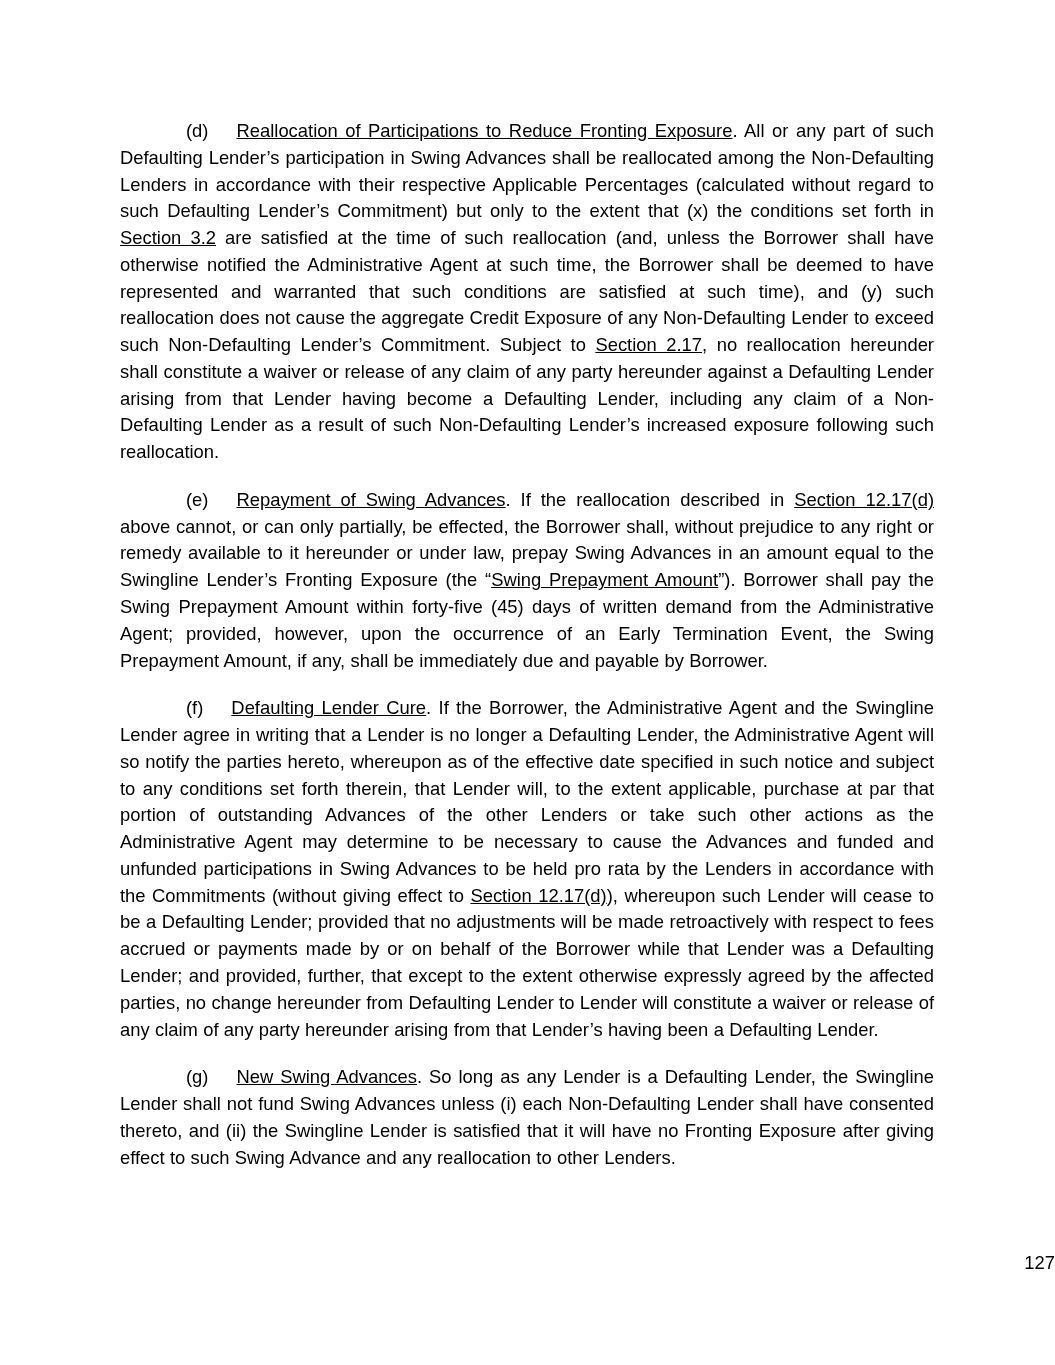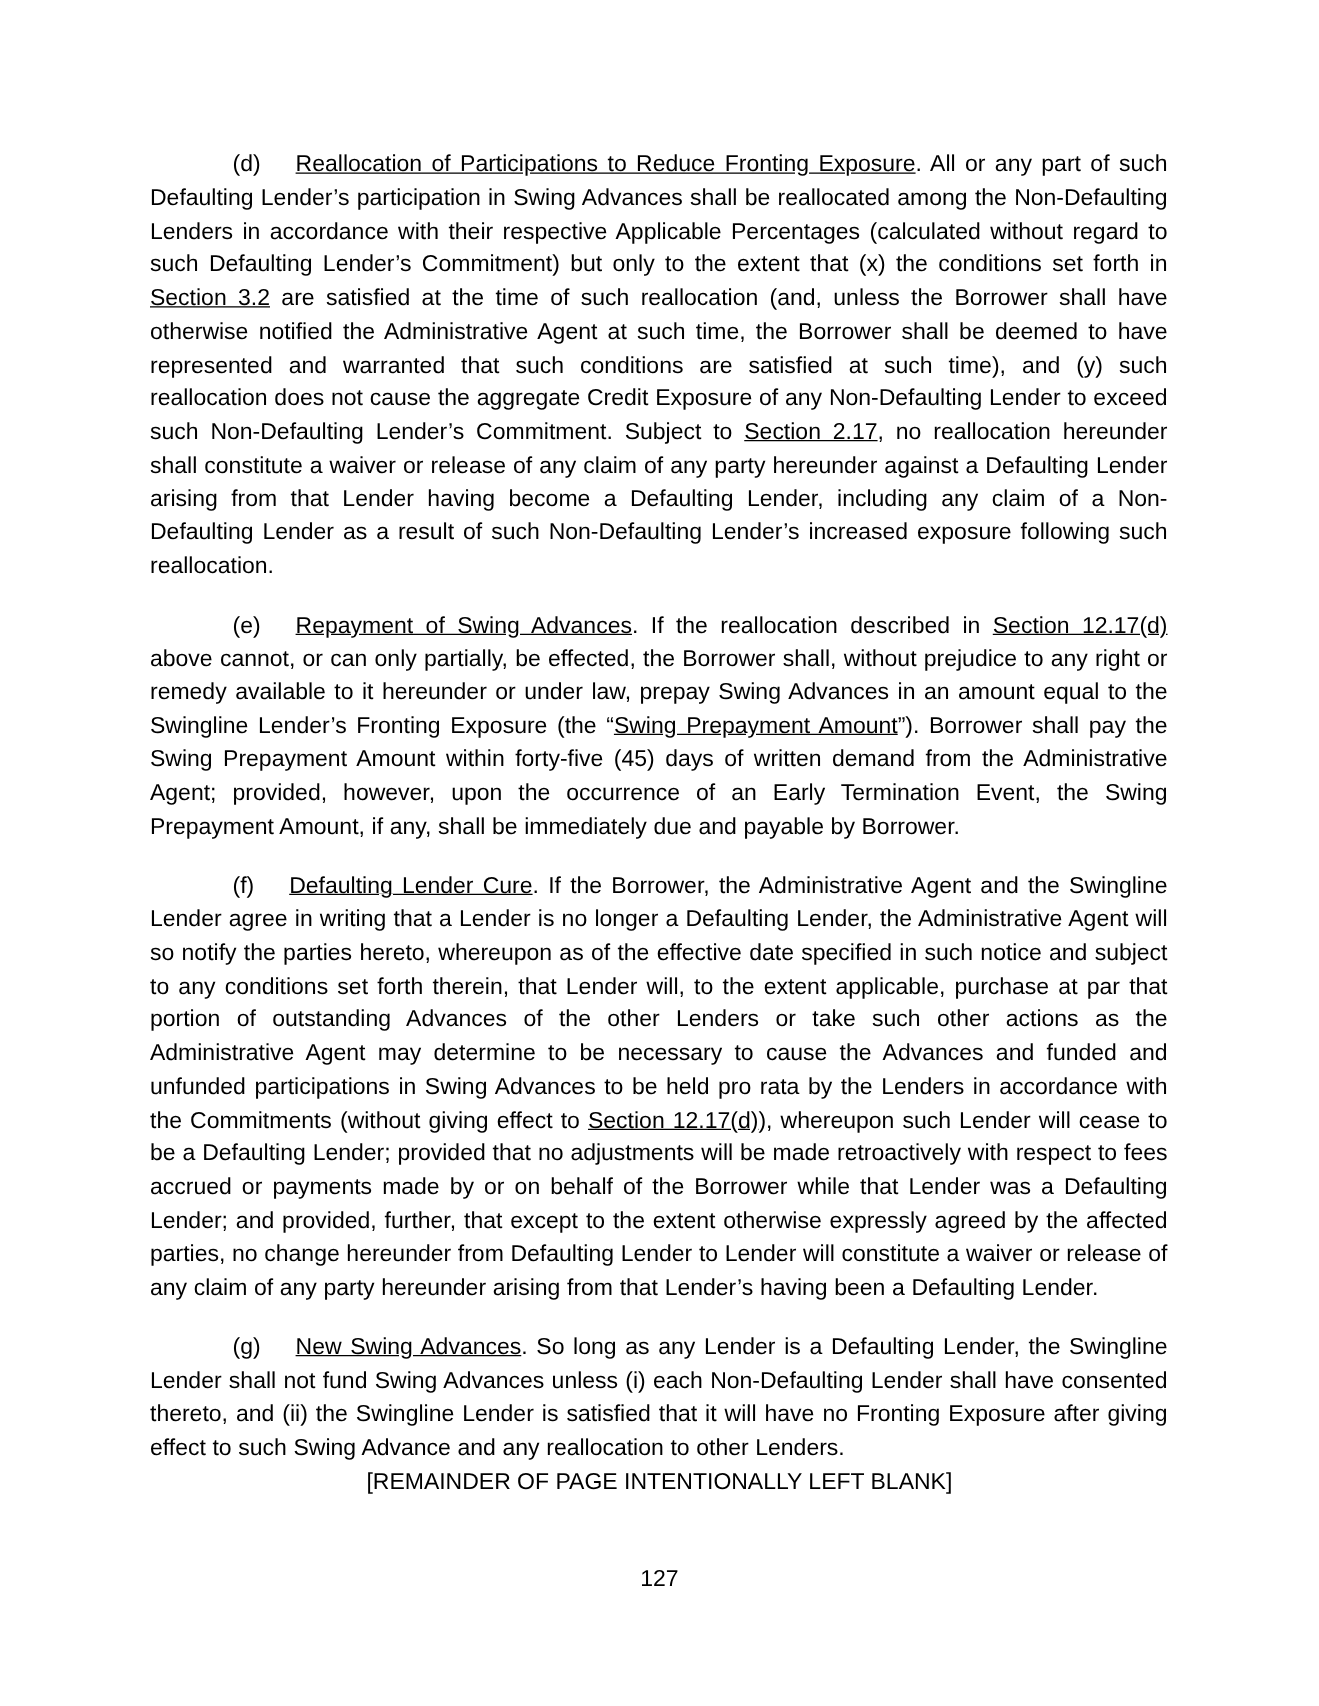--- a/index.html
+++ b/index.html
@@ -61,21 +61,21 @@
     width: 1055px;
     text-align: center;
     font-size: 18.4px;
     line-height: 1.4;
   }
   .folio {
     position: absolute;
     left: 0;
     top: 1252px;
     width: 1055px;
-    text-align: center;
+    text-align: right;
     font-size: 18.4px;
   }
 </style>
 </head>
 <body>
 
 <div class="page">
 
   <div class="body-area">
 
@@ -90,17 +90,16 @@
     <p class="para">
       <span class="indent"></span><span class="label">(f)</span><span class="gap"></span><span class="u">Defaulting Lender Cure</span><span>.  If the Borrower, the Administrative Agent and the Swingline Lender agree in writing that a Lender is no longer a Defaulting Lender, the Administrative Agent will so notify the parties hereto, whereupon as of the effective date specified in such notice and subject to any conditions set forth therein, that Lender will, to the extent applicable, purchase at par that portion of outstanding Advances of the other Lenders or take such other actions as the Administrative Agent may determine to be necessary to cause the Advances and funded and unfunded participations in Swing Advances to be held pro rata by the Lenders in accordance with the Commitments (without giving effect to </span><span class="u">Section 12.17(d)</span><span>), whereupon such Lender will cease to be a Defaulting Lender; provided that no adjustments will be made retroactively with respect to fees accrued or payments made by or on behalf of the Borrower while that Lender was a Defaulting Lender; and provided, further, that except to the extent otherwise expressly agreed by the affected parties, no change hereunder from Defaulting Lender to Lender will constitute a waiver or release of any claim of any party hereunder arising from that Lender’s having been a Defaulting Lender.</span>
     </p>
 
     <p class="para">
       <span class="indent"></span><span class="label">(g)</span><span class="gap"></span><span class="u">New Swing Advances</span><span>.  So long as any Lender is a Defaulting Lender, the Swingline Lender shall not fund Swing Advances unless (i) each Non-Defaulting Lender shall have consented thereto, and (ii) the Swingline Lender is satisfied that it will have no Fronting Exposure after giving effect to such Swing Advance and any reallocation to other Lenders.</span>
     </p>
 
   </div>
 
-  <div class="notice">[REMAINDER OF PAGE INTENTIONALLY LEFT BLANK]</div>
 
   <div class="folio">127</div>
 
 </div>
 
 </body></html>

